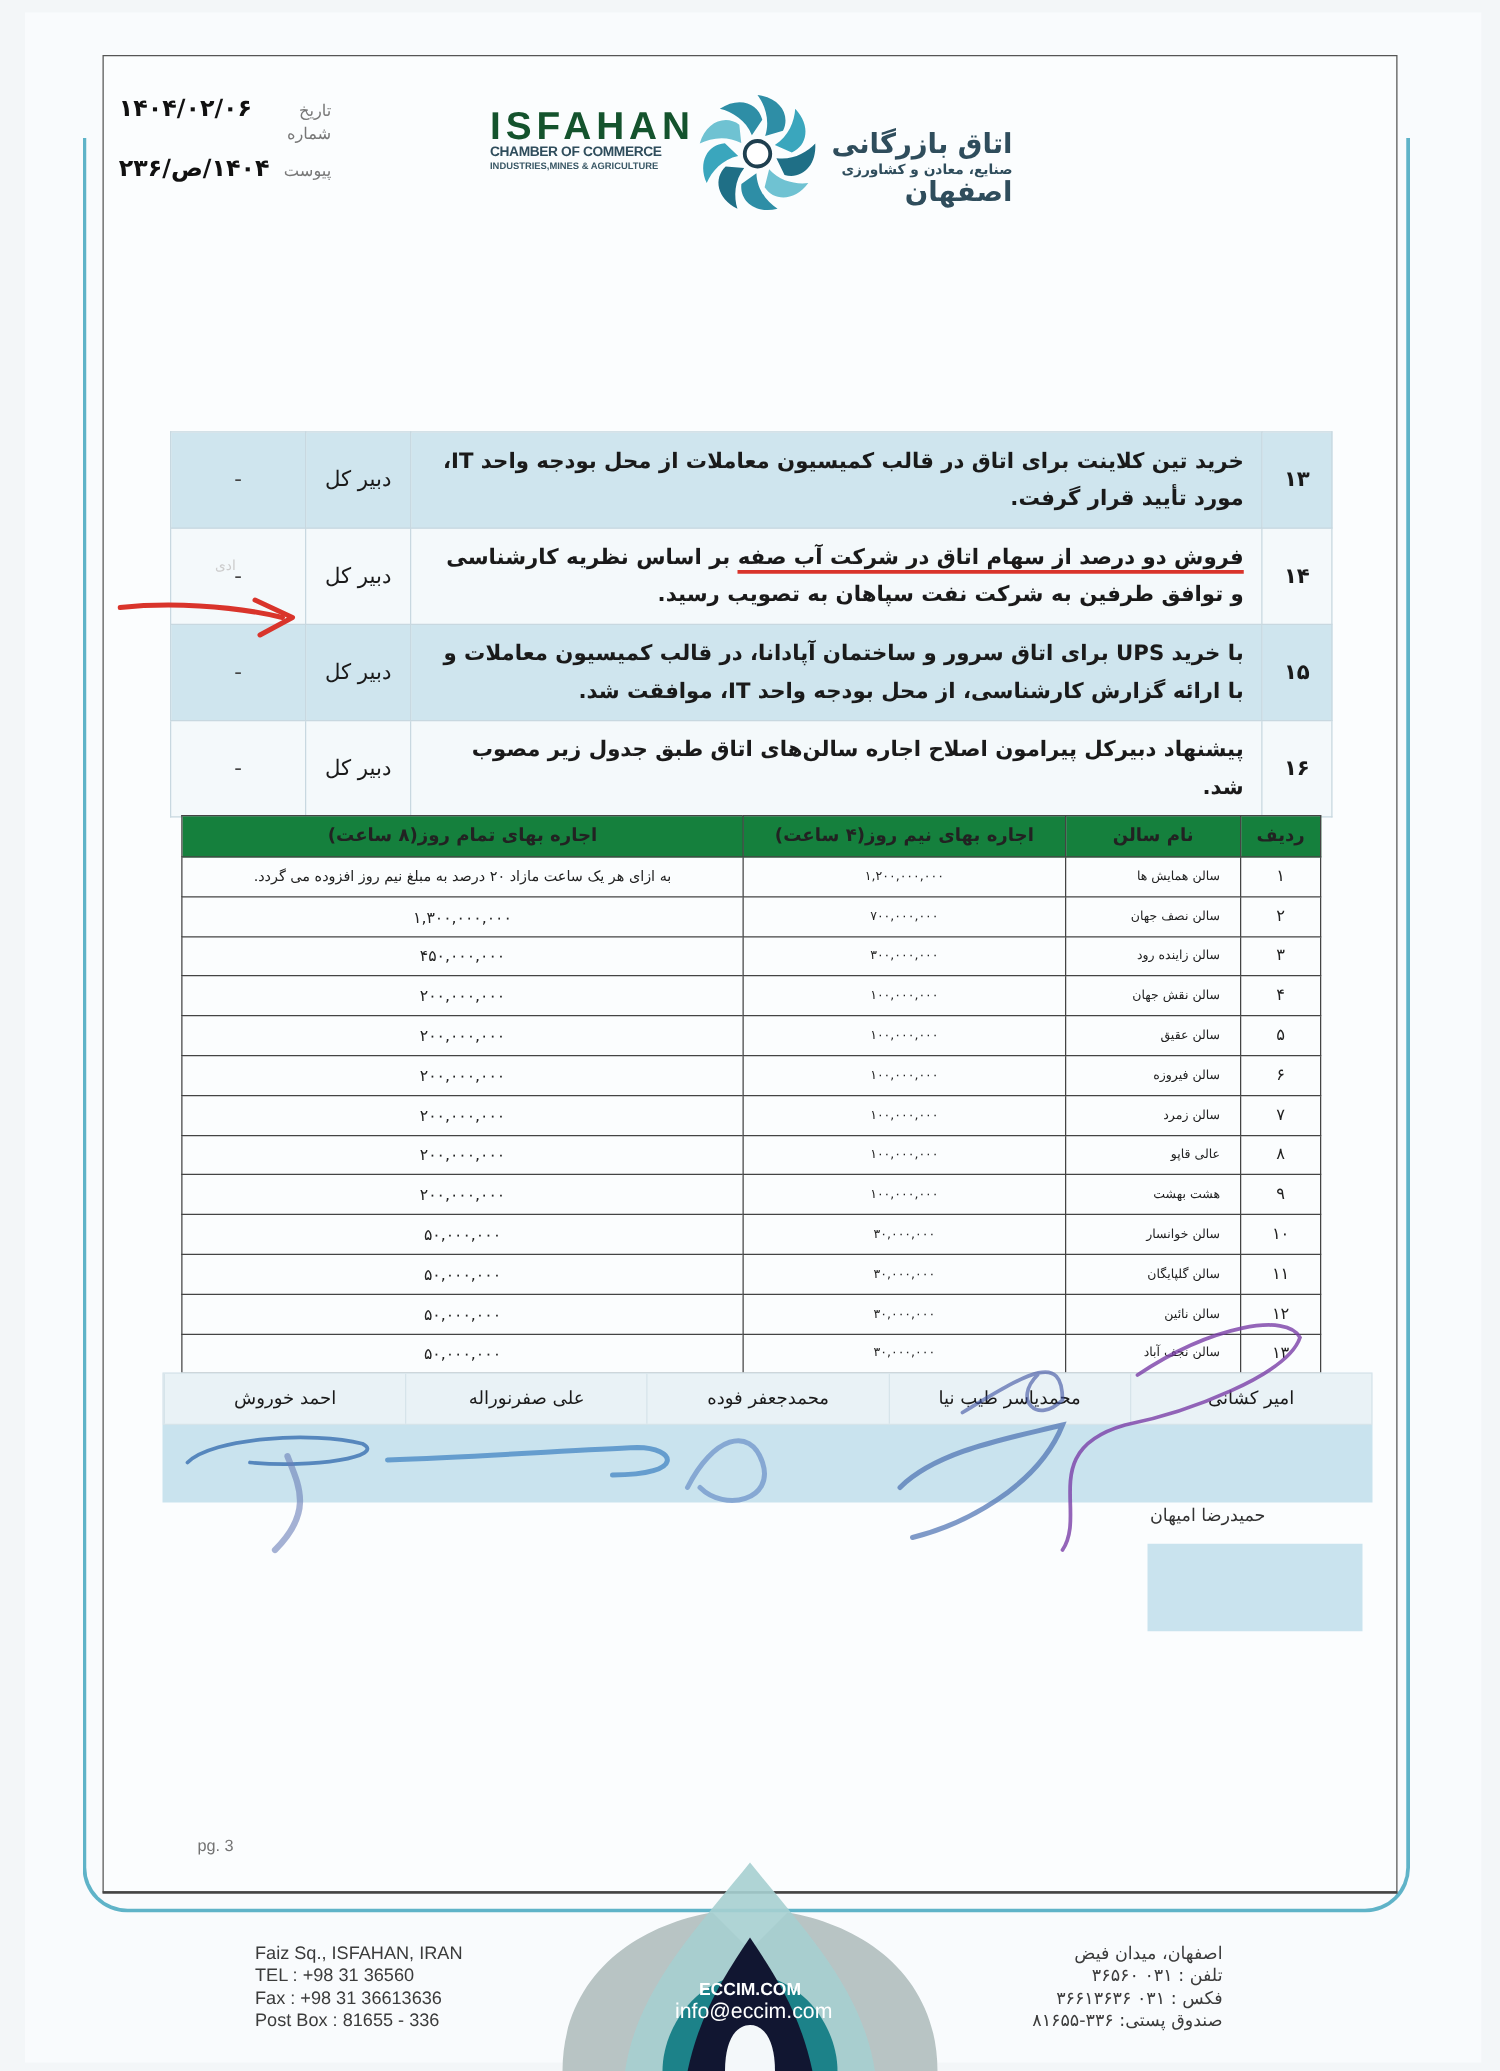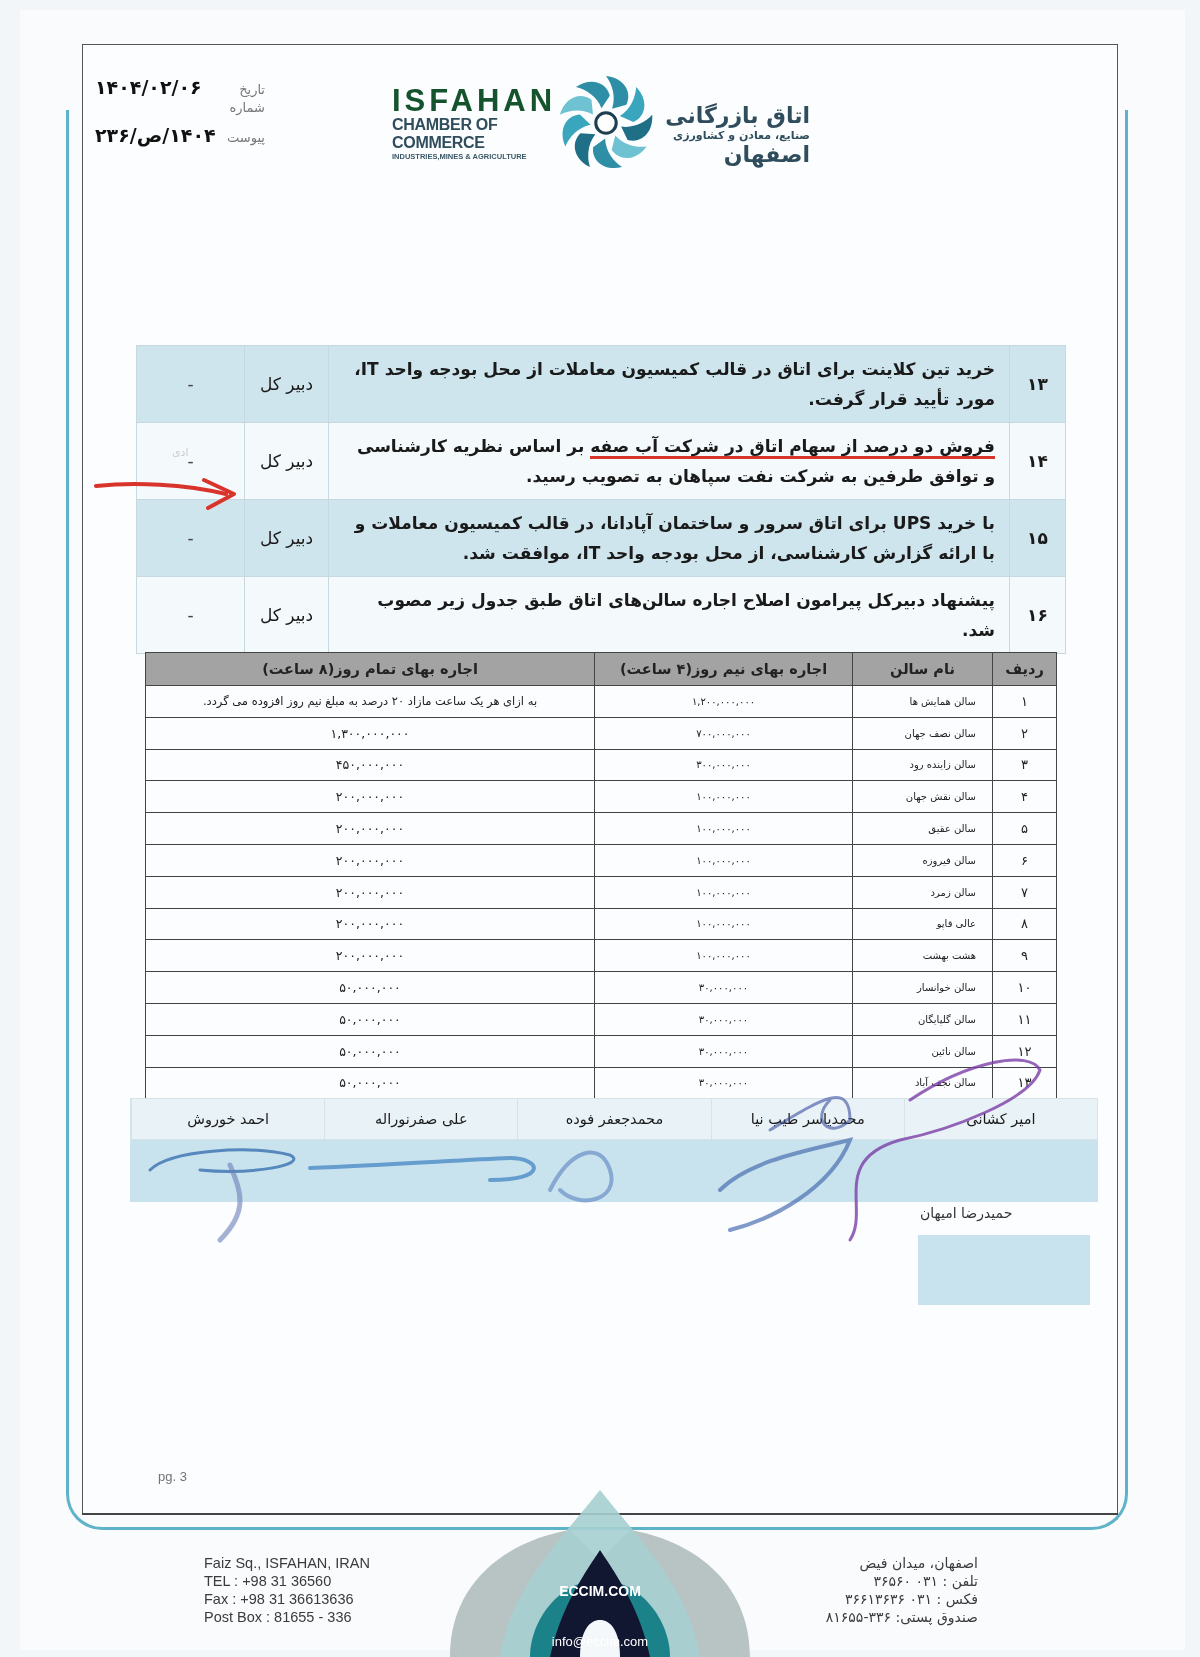--- a/index.html
+++ b/index.html
@@ -12,21 +12,21 @@
 
   
   .meta-block { position: absolute; left: 95px; top: 76px; width: 170px; direction: rtl; }
   .meta-row { display: flex; align-items: baseline; justify-content: space-between; height: 24px; }
   .meta-label { font-size: 13px; color: #777; }
   .meta-value { font-size: 19px; font-weight: bold; color: #111; direction: rtl; }
 
   .logo { position: absolute; left: 392px; top: 72px; width: 420px; height: 105px; }
   .logo-en { position: absolute; left: 0; top: 14px; width: 160px; }
   .logo-en .big { font-size: 31px; font-weight: bold; letter-spacing: 4px; color: #14532d; line-height: 30px; font-family: "Liberation Sans", sans-serif; }
-  .logo-en .mid { font-size: 16px; font-weight: bold; color: #2f4d5c; font-family: "Liberation Sans", sans-serif; letter-spacing: -0.3px; }
+  .logo-en .mid { font-size: 11px; font-weight: bold; color: #2f4d5c; font-family: "Liberation Sans", sans-serif; letter-spacing: -0.3px; }
   .logo-en .small { font-size: 7.5px; font-weight: bold; color: #3a5866; font-family: "Liberation Sans", sans-serif; }
   .logo-mark { position: absolute; left: 163px; top: 0; width: 102px; height: 102px; }
   .logo-fa { position: absolute; left: 268px; top: 10px; width: 150px; direction: rtl; text-align: right; color: #2f4d5c; font-weight: bold; margin-top: 21px; }
   .logo-fa .l1 { font-size: 22px; line-height: 26px; }
   .logo-fa .l2 { font-size: 11px; }
   .logo-fa .l3 { font-size: 22px; letter-spacing: 6px; }
 
   
   .res-table { position: absolute; left: 136px; top: 345px; width: 930px; border-collapse: collapse; direction: rtl; }
   .res-table td { border: 1px solid #c8d8e0; vertical-align: middle; font-size: 17px; line-height: 30px; }
@@ -37,21 +37,21 @@
   .c-resp { width: 84px; text-align: center; font-weight: normal; }
   .c-dash { width: 108px; text-align: center; color: #444; }
   .underline-red { border-bottom: 3px solid #d9342b; }
 
   .red-arrow { position: absolute; left: 94px; top: 474px; width: 150px; height: 40px; }
   .faint-mark { position: absolute; left: 172px; top: 446px; font-size: 11px; color: #ccc; }
 
   
   .hall-table { position: absolute; left: 145px; top: 652px; width: 912px; border-collapse: collapse; direction: rtl; }
   .hall-table th, .hall-table td { border: 1.5px solid #444; text-align: center; font-size: 10px; height: 31.8px; color: #222; }
-  .hall-table th { background: #a3a3a3; font-size: 14.5px; font-weight: bold; height: 33px; }
+  .hall-table th { background: #15803d; font-size: 14.5px; font-weight: bold; height: 33px; }
   .hall-table td.num-col { width: 64px; font-size: 13px; }
   .hall-table td.name-col { width: 140px; text-align: right; padding-right: 16px; }
   .hall-table td.half-col { width: 258px; letter-spacing: 1px; }
   .hall-table td.full-col { font-size: 12.5px; letter-spacing: 1px; }
   .hall-table td.note { font-size: 11.5px; letter-spacing: 0; }
 
   
   .sig-names { position: absolute; left: 130px; top: 1098px; width: 968px; height: 42px; display: flex; direction: rtl; background: #e9f2f6; border: 1px solid #d6e4ea; }
   .sig-names > div { flex: 1; text-align: center; font-size: 14.5px; font-weight: normal; line-height: 40px; border-left: 1px solid #d6e4ea; }
   .sig-band { position: absolute; left: 130px; top: 1140px; width: 968px; height: 62px; background: #c9e3ee; }
@@ -61,21 +61,21 @@
 
   .pg-num { position: absolute; left: 158px; top: 1469px; font-size: 13px; color: #737373; font-family: "Liberation Sans", sans-serif; }
 
   
   .foot-rule { position: absolute; left: 82px; top: 1513px; width: 1036px; height: 2px; background: #444; }
   .foot-en { position: absolute; left: 204px; top: 1554px; font-family: "Liberation Sans", sans-serif; font-size: 14.5px; line-height: 18px; color: #3b3b3b; }
   .foot-fa { position: absolute; left: 818px; top: 1554px; direction: rtl; text-align: right; font-size: 14px; line-height: 18px; color: #3b3b3b; width: 160px; }
   .foot-emblem { position: absolute; left: 420px; top: 1470px; width: 360px; height: 187px; }
   .foot-web { position: absolute; left: 540px; top: 1583px; width: 120px; text-align: center; color: #fff; font-family: "Liberation Sans", sans-serif; }
   .foot-web .w1 { font-size: 14px; font-weight: bold; }
-  .foot-web .w2 { font-size: 13px; margin-top: 35px; }
+  .foot-web .w2 { font-size: 17px; }
 </style>
 </head>
 <body>
 
 <div class="page-bg"></div>
 <div class="teal-frame"></div>
 <div class="outer-frame"></div>
 
 <div class="meta-block">
   <div class="meta-row">

